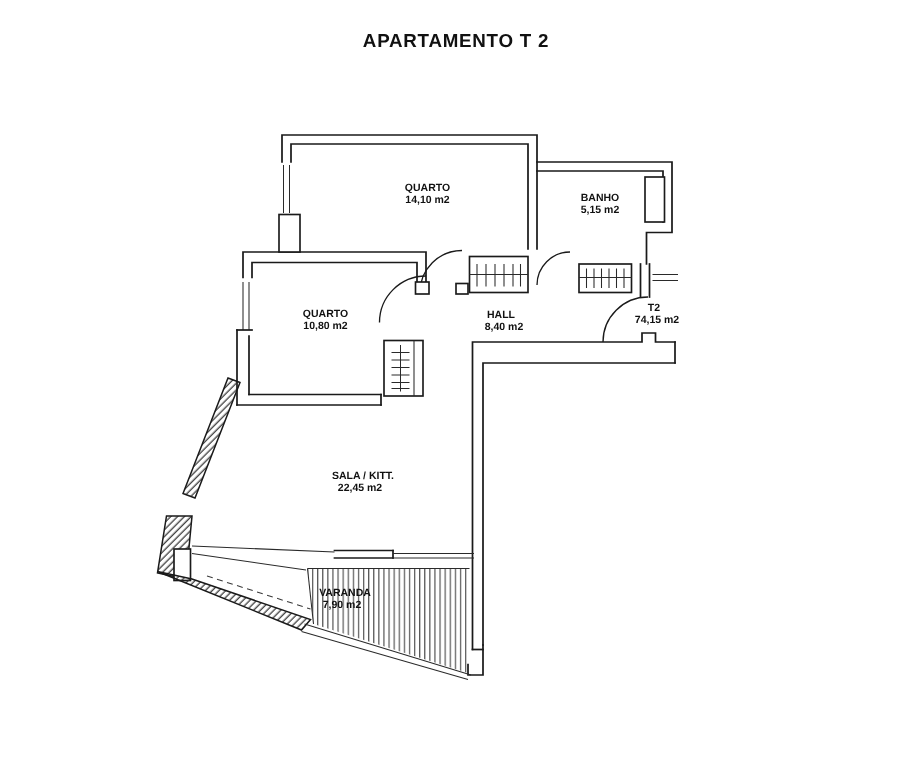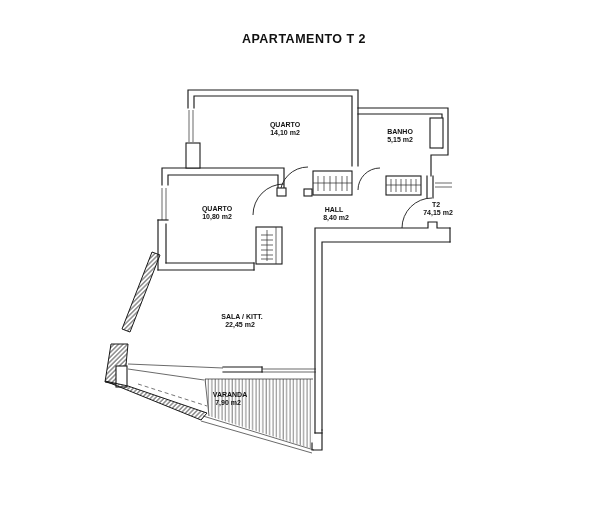--- a/index.html
+++ b/index.html
@@ -1,18 +1,18 @@
 <!DOCTYPE html>
 <html><head>
 <meta charset="utf-8">
 <style>
   html,body{margin:0;padding:0;background:#ffffff;}
   #stage{position:relative;width:608px;height:506px;background:#ffffff;overflow:hidden;
          font-family:"Liberation Sans", sans-serif;}
-  #plan-title{position:absolute;top:32px;left:0;width:608px;text-align:center;
+  #plan-title{position:absolute;top:20px;left:0;width:608px;text-align:center;
               font-size:12.5px;font-weight:bold;letter-spacing:0.5px;color:#111;}
   svg{position:absolute;top:0;left:0;}
   .w{fill:none;stroke:#1a1a1a;stroke-width:1.15;stroke-linecap:square;stroke-linejoin:miter;}
   .thin{fill:none;stroke:#2a2a2a;stroke-width:0.7;}
   .door{fill:none;stroke:#1a1a1a;stroke-width:0.9;}
   .hollow{fill:#ffffff;stroke:#1a1a1a;stroke-width:1.1;}
   .lbl{font-family:"Liberation Sans", sans-serif;font-size:7px;font-weight:bold;fill:#111;}
   .dash{fill:none;stroke:#3a3a3a;stroke-width:0.7;stroke-dasharray:4 3;}
 </style>
 </head>

